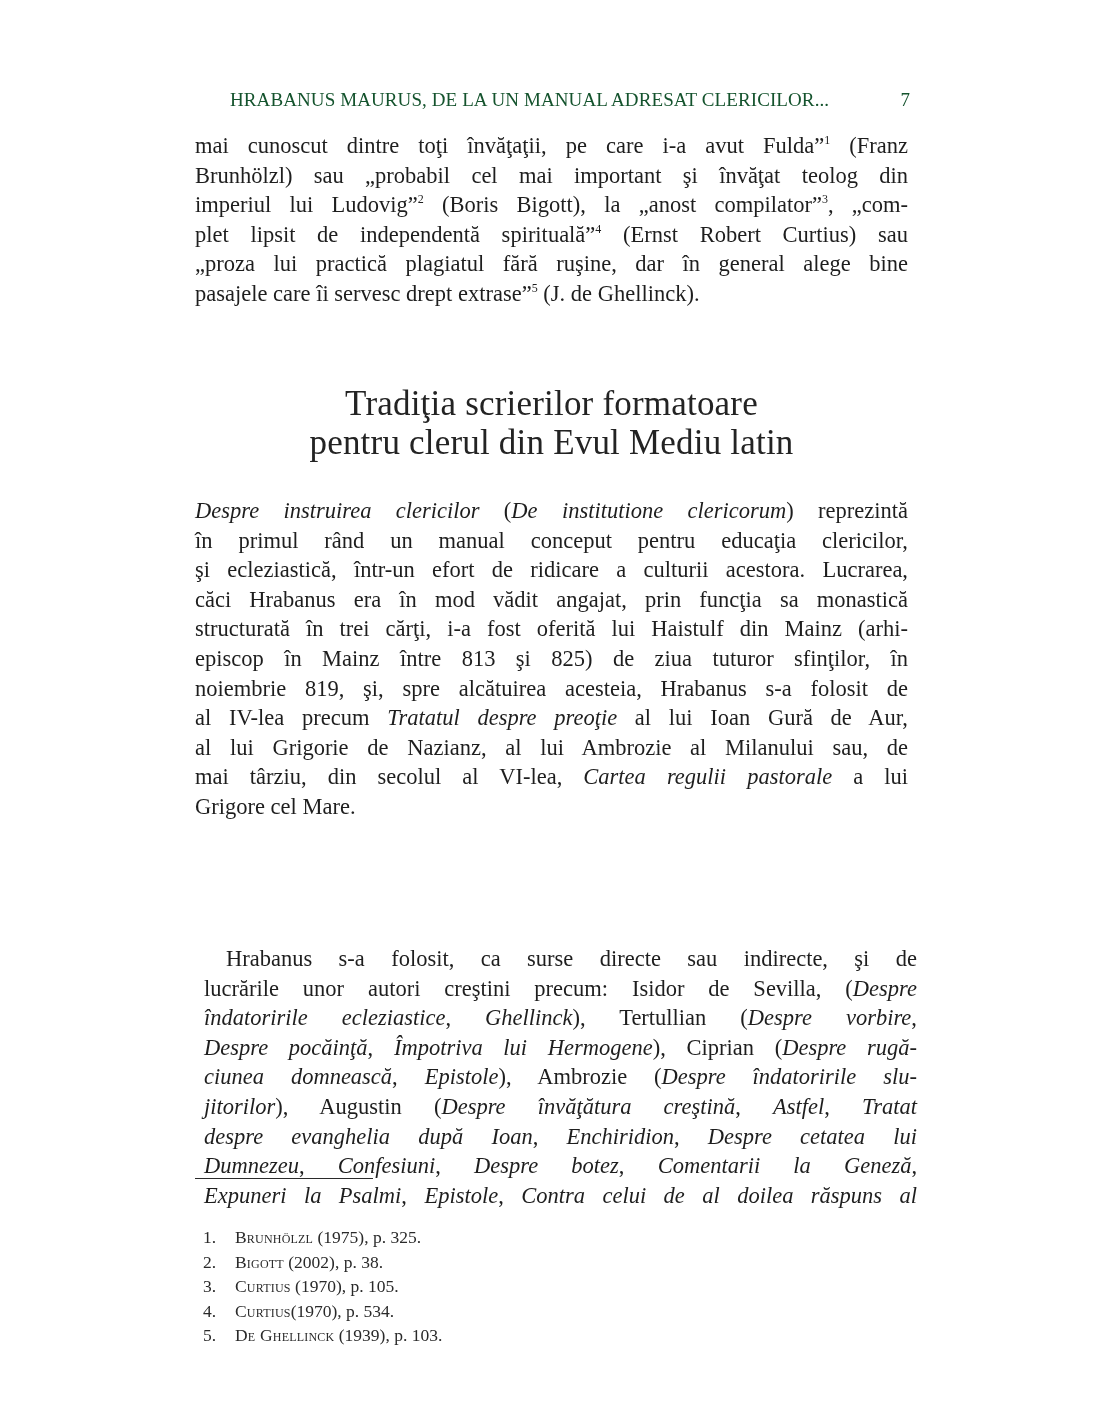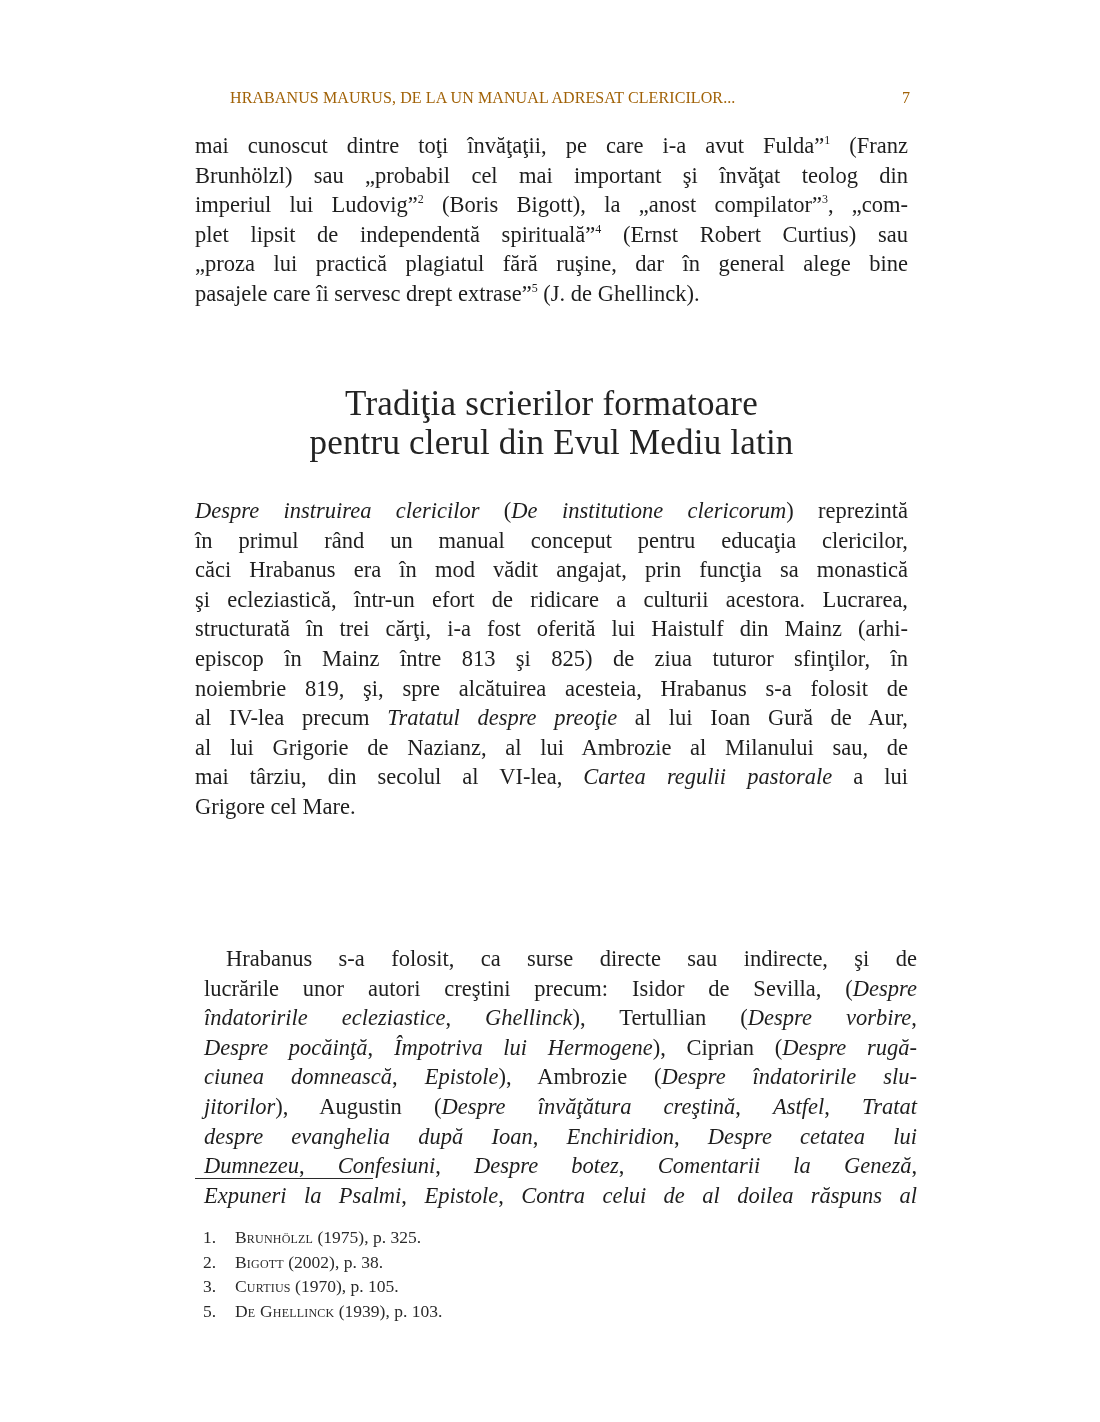--- a/index.html
+++ b/index.html
@@ -14,23 +14,23 @@
       overflow: hidden;
       color: #1e1e1e;
       font-family: "Liberation Serif", "DejaVu Serif", serif;
     }
     .running-head {
       position: absolute;
       left: 230px;
       top: 89px;
       width: 680px;
       height: 24px;
-      font-size: 16px;
+      font-size: 19px;
       letter-spacing: 0.1px;
-      color: #a16207;
+      color: #14532d;
     }
     .running-head .rh-title {
       position: absolute;
       left: 0;
       top: 0;
       white-space: nowrap;
     }
     .running-head .rh-page {
       position: absolute;
       right: 0;
@@ -144,22 +144,22 @@
   </section>
 
 <h2 class="heading" style="margin:0;font-weight:normal;">
   <span style="display:block">Tradiţia scrierilor formatoare</span>
   <span style="display:block">pentru clerul din Evul Mediu latin</span>
 </h2>
 
 <section class="block p2">
     <div class="justify line"><i>Despre instruirea clericilor</i><span> (</span><i>De institutione clericorum</i><span>) reprezintă</span></div>
     <div class="justify line"><span>în primul rând un manual conceput pentru educaţia clericilor,</span></div>
+    <div class="justify line"><span>şi ecleziastică, într-un efort de ridicare a culturii acestora. Lucrarea,</span></div>
     <div class="justify line"><span>căci Hrabanus era în mod vădit angajat, prin funcţia sa monastică</span></div>
-    <div class="justify line"><span>şi ecleziastică, într-un efort de ridicare a culturii acestora. Lucrarea,</span></div>
     <div class="justify line"><span>structurată în trei cărţi, i-a fost oferită lui Haistulf din Mainz (arhi-</span></div>
     <div class="justify line"><span>episcop în Mainz între 813 şi 825) de ziua tuturor sfinţilor, în</span></div>
     <div class="justify line"><span>noiembrie 819, şi, spre alcătuirea acesteia, Hrabanus s-a folosit de</span></div>
     <div class="justify line"><span>al IV-lea precum </span><i>Tratatul despre preoţie</i><span> al lui Ioan Gură de Aur,</span></div>
     <div class="justify line"><span>al lui Grigorie de Nazianz, al lui Ambrozie al Milanului sau, de</span></div>
     <div class="justify line"><span>mai târziu, din secolul al VI-lea, </span><i>Cartea regulii pastorale</i><span> a lui</span></div>
     <div class="justify line last"><span>Grigore cel Mare.</span></div>
   </section>
 
 <section class="block p3">
@@ -173,14 +173,15 @@
     <div class="justify line"><i>Dumnezeu</i><span>, </span><i>Confesiuni</i><span>, </span><i>Despre botez</i><span>, </span><i>Comentarii la Geneză</i><span>,</span></div>
     <div class="justify line"><i>Expuneri la Psalmi</i><span>, </span><i>Epistole</i><span>, </span><i>Contra celui de al doilea răspuns al</i></div>
   </section>
 
 <div class="footnote-rule"></div>
 
 <ol class="footnotes">
     <li><span class="fn-num">1.</span><span class="sc">Brunhölzl</span><span> (1975), p. 325.</span></li>
     <li><span class="fn-num">2.</span><span class="sc">Bigott</span><span> (2002), p. 38.</span></li>
     <li><span class="fn-num">3.</span><span class="sc">Curtius</span><span> (1970), p. 105.</span></li>
+    <li><span class="fn-num">4.</span><span class="sc">Curtius</span><span>(1970), p. 534.</span></li>
     <li><span class="fn-num">5.</span><span class="sc">De Ghellinck</span><span> (1939), p. 103.</span></li>
   </ol>
 
 </body></html>

